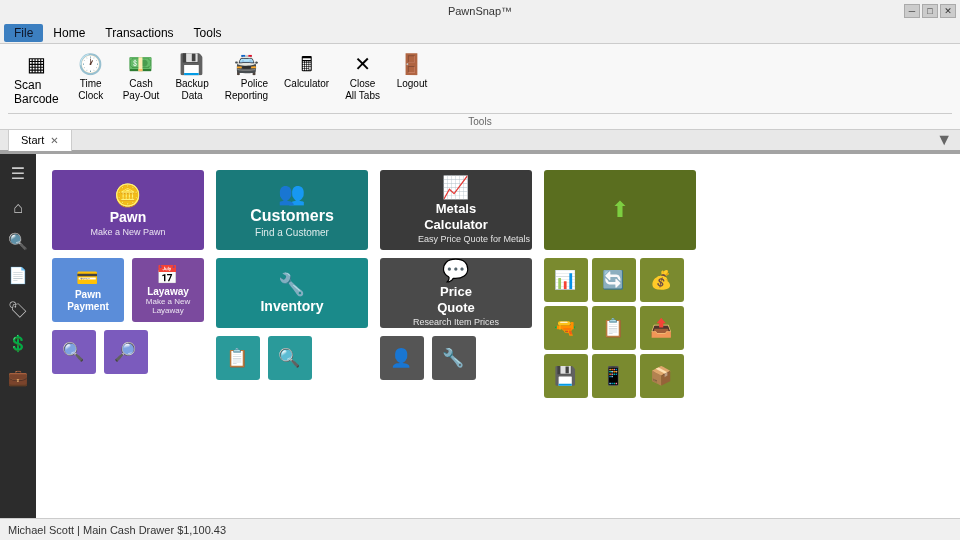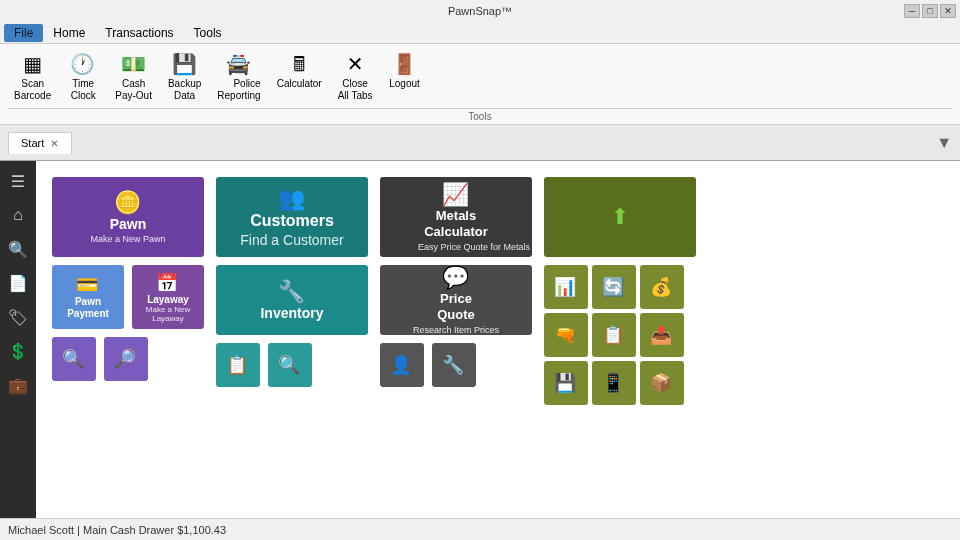--- a/index.html
+++ b/index.html
@@ -16,21 +16,21 @@
     .menu-item.active { background: #3c7fc0; color: #0f172a; }
 
     
     .ribbon { background: #f8f8f8; border-bottom: 1px solid #ccc; padding: 4px 8px 2px; }
     .ribbon-items { display: flex; gap: 4px; }
     .ribbon-btn { display: flex; flex-direction: column; align-items: center; padding: 4px 6px; cursor: pointer; border-radius: 2px; min-width: 44px; font-size: 10px; text-align: center; line-height: 1.2; }
     .ribbon-btn .icon { font-size: 20px; margin-bottom: 2px; }
     .ribbon-group-label { font-size: 10px; color: #666; text-align: center; border-top: 1px solid #ccc; width: 100%; padding-top: 2px; margin-top: 2px; }
 
     
-    .tab-bar { background: #e8e8e8; height: 36px; display: flex; align-items: center; padding: 0 8px; border-bottom: 1px solid #a3a3a3; }
+    .tab-bar { background: #e8e8e8; height: 24px; display: flex; align-items: center; padding: 0 8px; border-bottom: 4px solid #a3a3a3; }
     .tab { display: flex; align-items: center; padding: 2px 12px; background: white; border: 1px solid #ccc; border-bottom: none; font-size: 11px; cursor: pointer; height: 22px; margin-right: 2px; }
     .tab .close { margin-left: 6px; font-size: 10px; color: #666; }
     .nav-chevron { margin-left: auto; font-size: 16px; color: #666; cursor: pointer; }
 
     
     .main-area { display: flex; flex: 1; overflow: hidden; }
     .sidebar { width: 36px; background: #2c2c2c; display: flex; flex-direction: column; align-items: center; padding-top: 4px; gap: 2px; }
     .sidebar-icon { width: 32px; height: 32px; display: flex; align-items: center; justify-content: center; color: #ccc; font-size: 16px; cursor: pointer; border-radius: 2px; }
 
     
@@ -60,21 +60,21 @@
   <div class="menu-item active">File</div>
   <div class="menu-item">Home</div>
   <div class="menu-item">Transactions</div>
   <div class="menu-item">Tools</div>
 </div>
 
 <div class="ribbon">
   <div class="ribbon-items">
     <div class="ribbon-btn">
       <span class="icon">▦</span>
-      <span style="font-size:10px; text-align:center;">Scan<br>Barcode</span>
+      <span style="font-size:12px; text-align:left;">Scan<br>Barcode</span>
     </div>
     <div class="ribbon-btn">
       <span class="icon">🕐</span>
       <span style="font-size:10px; text-align:center;">Time<br>Clock</span>
     </div>
     <div class="ribbon-btn">
       <span class="icon">💵</span>
       <span style="font-size:10px; text-align:center;">Cash<br>Pay-Out</span>
     </div>
     <div class="ribbon-btn">
@@ -148,21 +148,21 @@
           <div style="background:#7b5bbd; width:44px; height:44px; border-radius:3px; display:flex; align-items:center; justify-content:center; cursor:pointer;">
             <span style="font-size:18px;">🔎</span>
           </div>
         </div>
       </div>
 
       <div class="tile-group">
         <div style="background:#1a7a7a; width:152px; height:80px; border-radius:3px; display:flex; flex-direction:column; align-items:center; justify-content:center; color:white; cursor:pointer;">
           <span style="font-size:22px;">👥</span>
           <span style="font-size:16px; font-weight:600;">Customers</span>
-          <span style="font-size:14px; opacity:0.85; margin-top:2px;">Find a Customer</span>
+          <span style="font-size:10px; opacity:0.85; margin-top:2px;">Find a Customer</span>
         </div>
         <div style="background:#1a8a8a; width:152px; height:70px; border-radius:3px; display:flex; flex-direction:column; align-items:center; justify-content:center; color:white; cursor:pointer;">
           <span style="font-size:22px;">🔧</span>
           <span style="font-size:14px; font-weight:600;">Inventory</span>
         </div>
         <div style="display:flex; gap:8px;">
           <div style="background:#2a9a9a; width:44px; height:44px; border-radius:3px; display:flex; align-items:center; justify-content:center; cursor:pointer;">
             <span style="font-size:18px;">📋</span>
           </div>
           <div style="background:#2a9a9a; width:44px; height:44px; border-radius:3px; display:flex; align-items:center; justify-content:center; cursor:pointer;">

